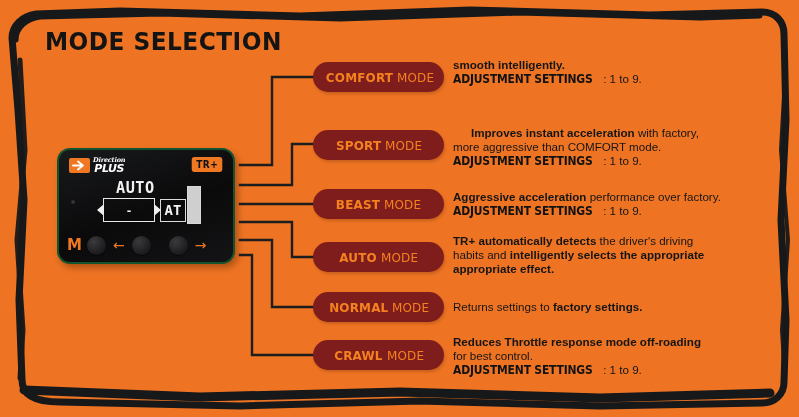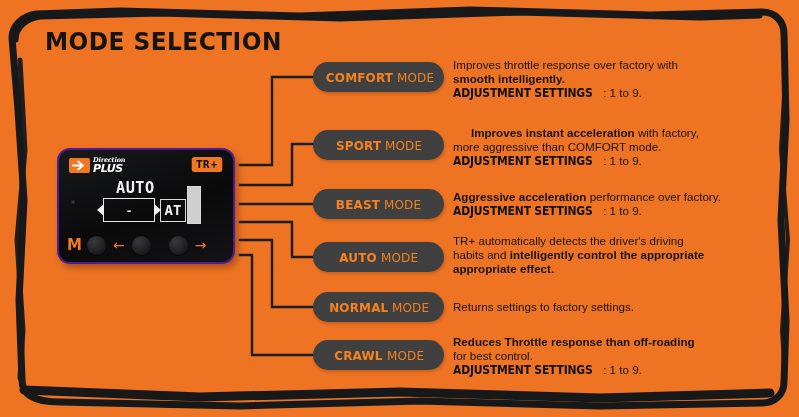--- a/index.html
+++ b/index.html
@@ -25,24 +25,25 @@
     color:#141414;
     transform:scaleX(0.93);
     transform-origin:left center;
     white-space:nowrap;
   }
 
   
   .device-wrap{position:absolute;left:57px;top:148px;width:178px;height:116px;}
   .device{
     position:absolute;inset:0;
-    background:#4c1d95;
+    background:#14532d;
     border-radius:13px;
     box-shadow:3px 4px 6px rgba(60,20,0,0.35);
     overflow:hidden;
+    text-align:center;
   }
   .dev-bezel{
     position:absolute;left:2px;top:2px;right:2px;bottom:2px;
     border-radius:11px;
     background:linear-gradient(160deg,#191a1c 0%,#0a0a0b 55%,#141416 100%);
   }
   .logo{position:absolute;left:12px;top:9px;display:flex;align-items:center;gap:3px;}
   .logo-mark{
     width:21px;height:15px;background:#F07822;border-radius:2px;
     display:flex;align-items:center;justify-content:center;
@@ -101,21 +102,21 @@
         box-shadow:0 1px 1px rgba(0,0,0,.6);}
   .arr{color:#F07822;font-family:"DejaVu Sans",sans-serif;font-size:14px;margin:0 7px;line-height:1;}
 
   
   .connectors{position:absolute;left:0;top:0;width:799px;height:417px;pointer-events:none;}
 
   
   .row{position:absolute;left:313px;}
   .pill{
     position:absolute;left:0;top:0;
-    width:131px;height:30px;border-radius:15px;background:#404040;
+    width:131px;height:30px;border-radius:15px;background:#7f1d1d;
     display:flex;align-items:center;justify-content:center;
     box-shadow:1px 2px 3px rgba(70,25,0,0.22);
   }
   .pill-name{
     font-family:"DejaVu Sans",sans-serif;font-weight:bold;font-size:13px;
     color:#F5821F;letter-spacing:0.2px;transform:scaleX(0.92);transform-origin:right center;
   }
   .pill-mode{
     font-family:"DejaVu Sans",sans-serif;font-weight:normal;font-size:13px;
     color:#F5821F;letter-spacing:0.2px;margin-left:4px;transform:scaleX(0.92);
@@ -209,21 +210,20 @@
       <path d="M240,255 L252,255 L252,355 L313,355"></path>
     </g>
   </svg>
 
   <div class="row" style="top:62px">
     <div class="pill">
       <span class="pill-name">COMFORT</span>
       <span class="pill-mode">MODE</span>
     </div>
     <div class="desc">
-      <div><span>Improves throttle response over factory with </span></div>
       <div><span style="font-weight: bold;">smooth intelligently.</span></div>
       <div><span class="adj">ADJUSTMENT SETTINGS</span><span class="adjval">: 1 to 9.</span></div>
     </div>
   </div>
 
   <div class="row" style="top:130px">
     <div class="pill">
       <span class="pill-name">SPORT</span>
       <span class="pill-mode">MODE</span>
     </div>
@@ -244,41 +244,41 @@
       <div><span class="adj">ADJUSTMENT SETTINGS</span><span class="adjval">: 1 to 9.</span></div>
     </div>
   </div>
 
   <div class="row" style="top:242px">
     <div class="pill">
       <span class="pill-name">AUTO</span>
       <span class="pill-mode">MODE</span>
     </div>
     <div class="desc" style="top:-8px;width:300px">
-      <div><span style="font-weight: normal;">TR+ automatically detects</span><span> the driver's driving</span></div>
-      <div><span>habits and </span><span style="font-weight: bold;">intelligently control the appropriate</span></div>
+      <div><span style="font-weight: bold;">TR+ automatically detects</span><span> the driver's driving</span></div>
+      <div><span>habits and </span><span style="font-weight: bold;">intelligently selects the appropriate</span></div>
       <div><span style="font-weight: bold;">appropriate effect.</span></div>
     </div>
   </div>
 
   <div class="row" style="top:292px">
     <div class="pill">
       <span class="pill-name">NORMAL</span>
       <span class="pill-mode">MODE</span>
     </div>
     <div class="desc" style="top:8px">
-      <div><span>Returns settings to </span><span style="font-weight: normal;">factory settings.</span></div>
+      <div><span>Returns settings to </span><span style="font-weight: bold;">factory settings.</span></div>
     </div>
   </div>
 
   <div class="row" style="top:340px">
     <div class="pill">
       <span class="pill-name">CRAWL</span>
       <span class="pill-mode">MODE</span>
     </div>
     <div class="desc" style="top:-5px;width:300px">
-      <div><span style="font-weight: bold;">Reduces Throttle response than off-roading</span></div>
+      <div><span style="font-weight: bold;">Reduces Throttle response mode off-roading</span></div>
       <div><span>for best control.</span></div>
       <div><span class="adj">ADJUSTMENT SETTINGS</span><span class="adjval">: 1 to 9.</span></div>
     </div>
   </div>
 
 </div>
 
 </body></html>

